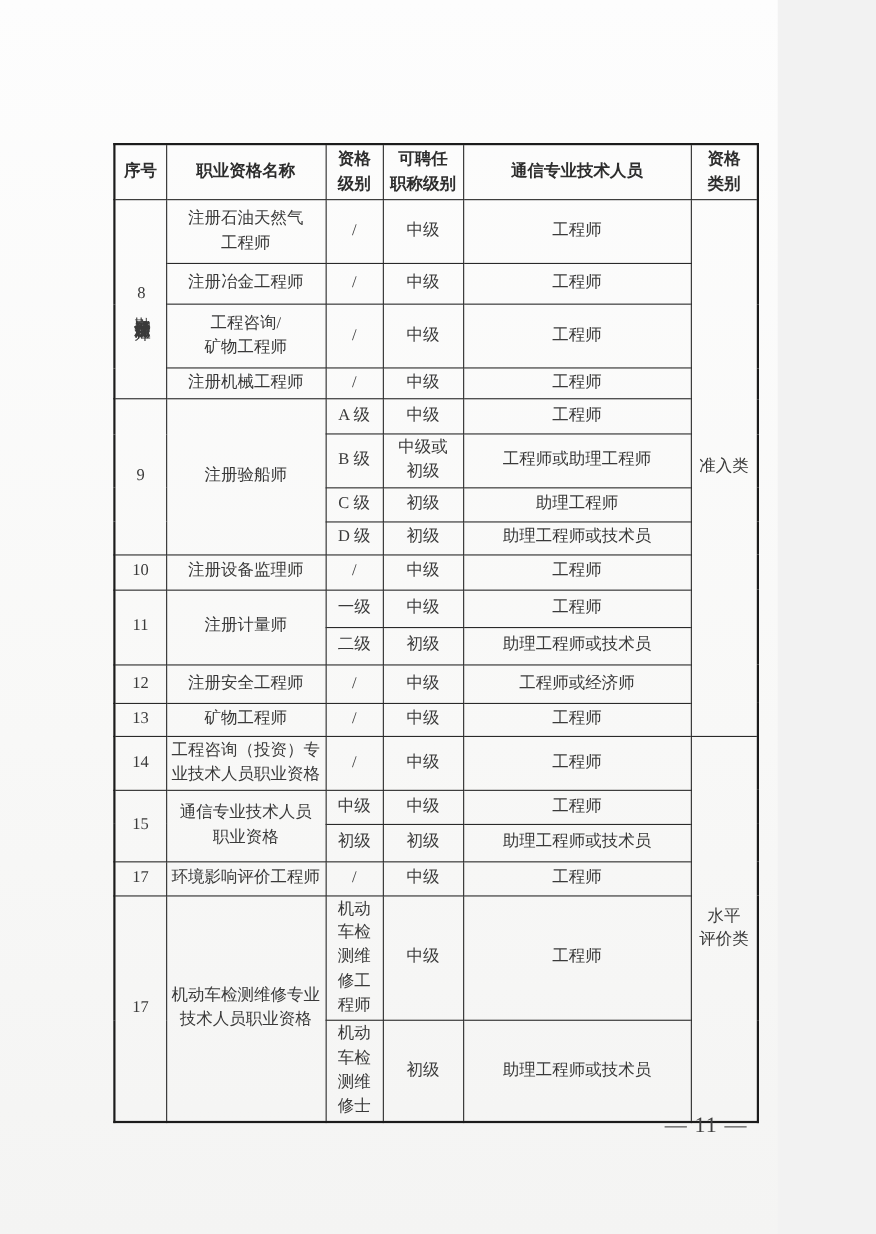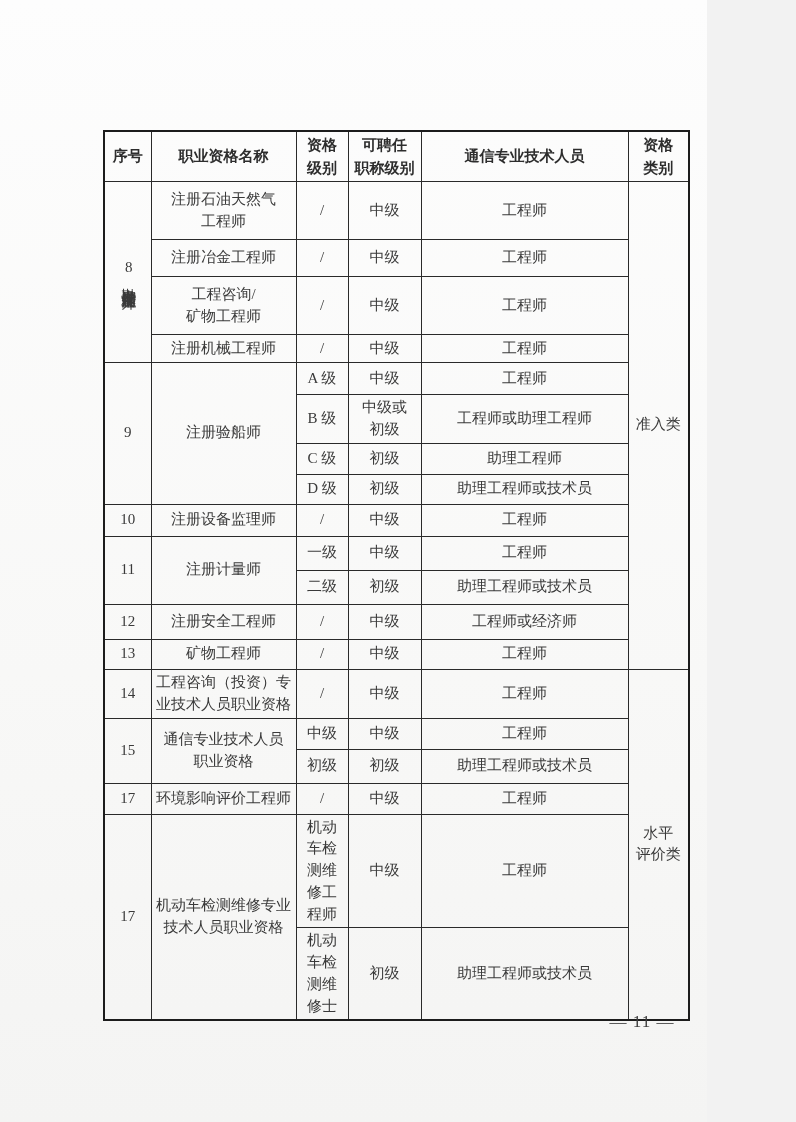--- a/index.html
+++ b/index.html
@@ -47,21 +47,21 @@
     margin: 0 auto;
     line-height: 1.05;
     letter-spacing: 1px;
     font-size: 15px;
     white-space: pre-line;
   }
   .footer {
     position: absolute;
     top: 1012px; left: 592px; width: 100px;
     text-align: center;
-    font-size: 17px;
+    font-size: 20px;
     color: #3f3f3f;
     letter-spacing: 1px;
   }
 </style>
 </head>
 <body>
 
 <div class="page">
 
   <table class="qual-table">

